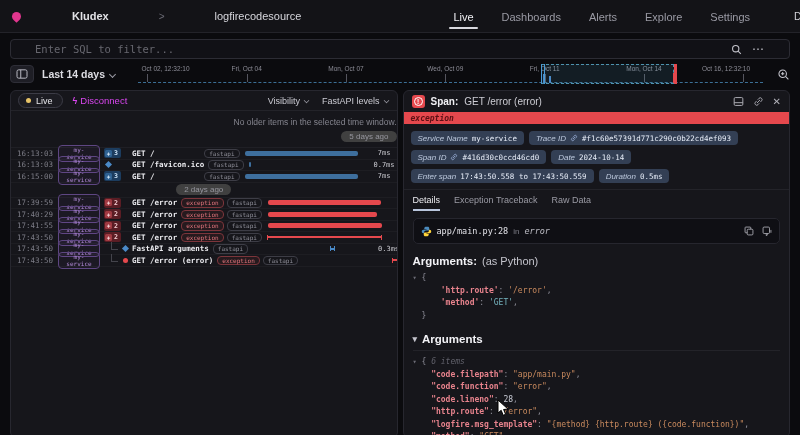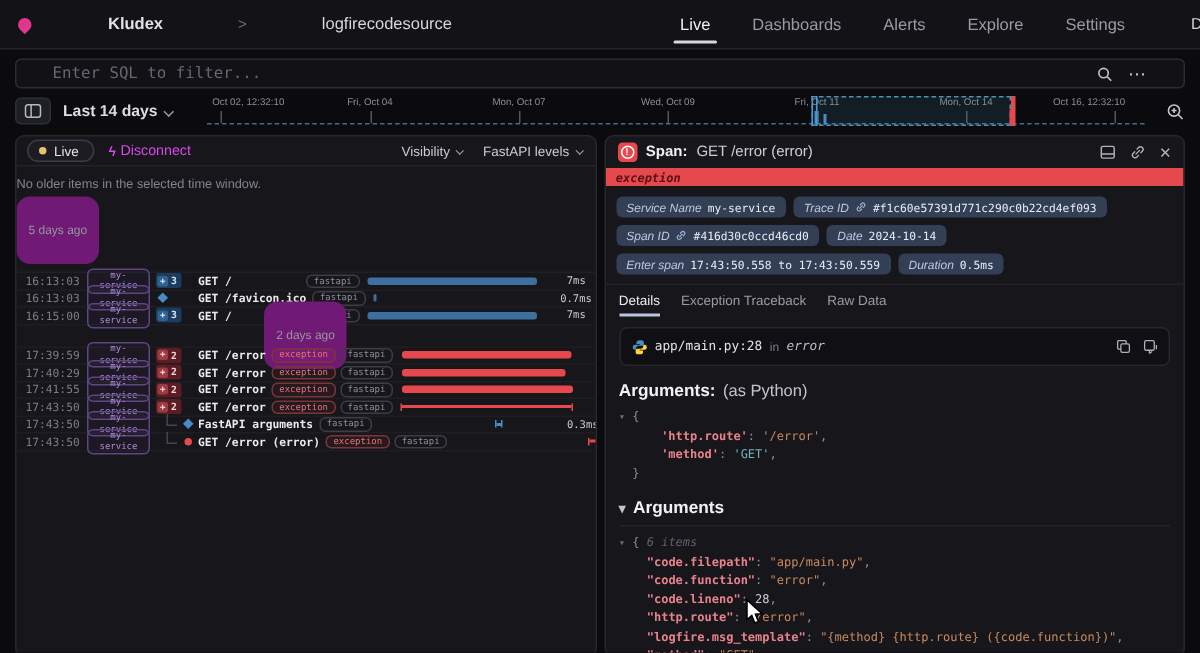--- a/index.html
+++ b/index.html
@@ -53,23 +53,23 @@
 
   
   .lp-header { height:20px; flex:none; display:flex; align-items:center; gap:10px; padding:0 7px; border-bottom:1px solid #232329; }
   .live-pill { display:flex; align-items:center; gap:5px; border:1px solid #3c3c46; background:#1c1c22; border-radius:10px; padding:1.5px 9px 1.5px 7px; font-size:9px; color:#e4e4e8; }
   .live-dot { width:5px; height:5px; border-radius:50%; background:#e8c468; }
   .disconnect { color:#d946ef; font-size:9.5px; display:flex; align-items:center; gap:3px; }
   .bolt { font-size:9px; font-weight:bold; }
   .lp-header-right { margin-left:auto; display:flex; gap:12px; align-items:center; }
   .dd { font-size:9px; color:#cacad2; display:flex; align-items:center; gap:3px; }
   .dd .chev { transform:scale(.8); }
-  .empty-block { text-align:left; padding:6px 0 5px; border-bottom:1px solid #1f1f25; }
+  .empty-block { text-align:right; padding:6px 0 5px; border-bottom:1px solid #1f1f25; }
   .empty-msg { font-size:8.5px; color:#84848e; }
-  .sep-pill, .empty-pill { display:inline-block; margin-top:4px; background:#701a75; color:#96969e; border-radius:9px; padding:18px 8px; font-size:8px; }
+  .sep-pill, .empty-pill { display:inline-block; margin-top:4px; background:#404040; color:#96969e; border-radius:9px; padding:1px 8px; font-size:8px; }
   .rows {}
   .log-row { height:11.5px; display:flex; align-items:center; padding:0 6px; gap:4px; border-bottom:1px solid #1d1d22; font-family:"DejaVu Sans Mono",monospace; cursor:pointer; }
   .row-sep { height:15px; display:flex; align-items:center; justify-content:center; border-bottom:1px solid #1d1d22; }
   .row-sep .sep-pill { margin-top:0; }
   .row-time { width:37px; flex:none; font-size:7.5px; color:#7c7c86; }
   .tag { border-radius:4px; font-size:6px; line-height:7.5px; padding:0 4px; border:1px solid; flex:none; font-family:"DejaVu Sans Mono",monospace; }
   .tag-service { color:#b28ad8; border-color:#5e4682; background:rgba(140,90,190,0.06); width:42px; text-align:center; }
   .tag-exception { color:#e0737b; border-color:#7c353b; background:rgba(229,72,77,0.08); }
   .tag-fastapi { color:#8e8e98; border-color:#3d3d46; }
   .slot { width:24px; flex:none; display:flex; align-items:center; }

